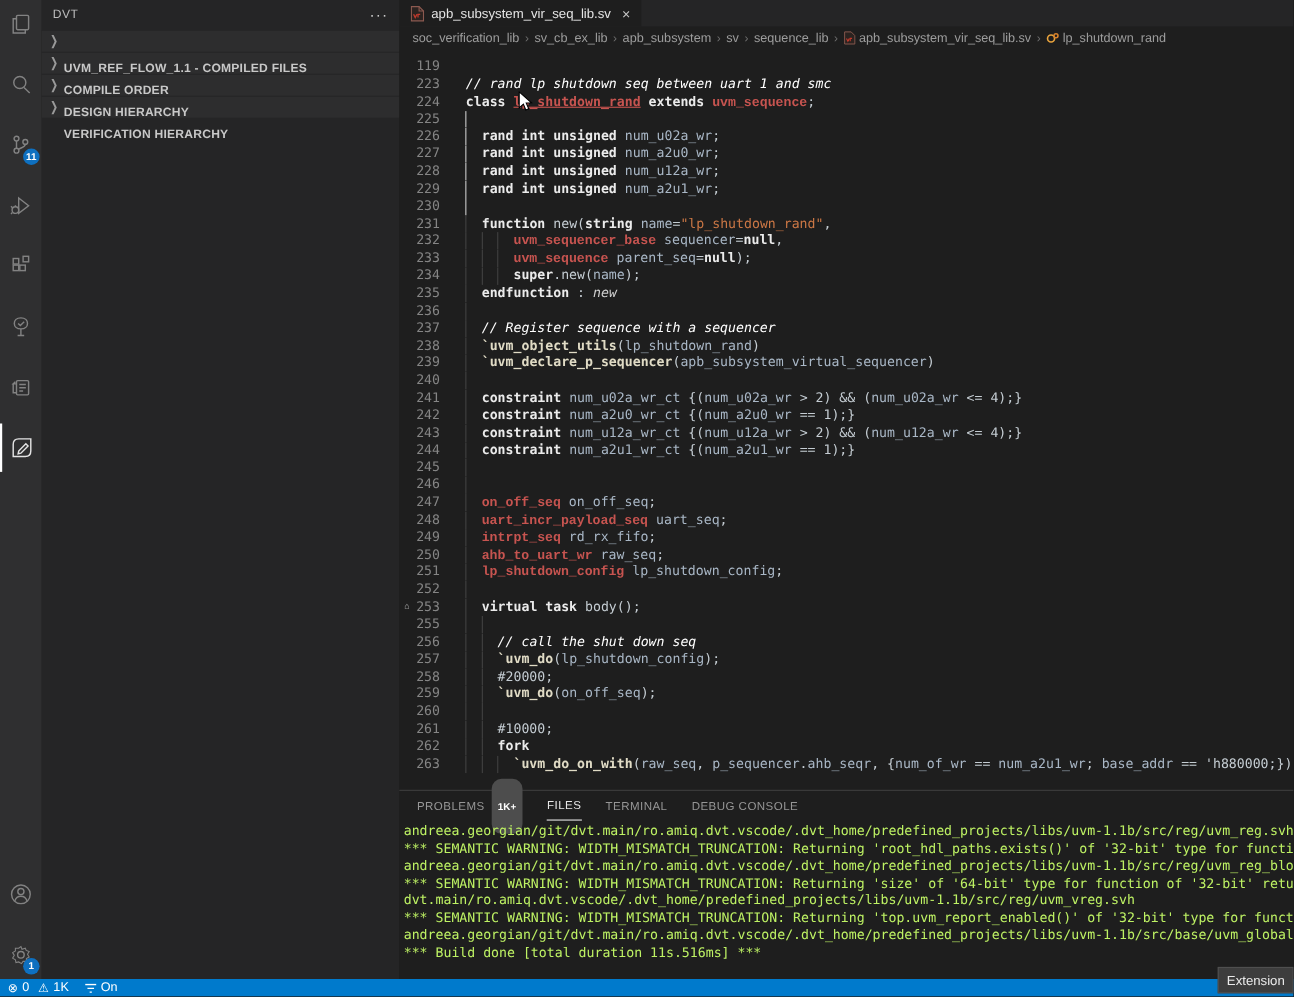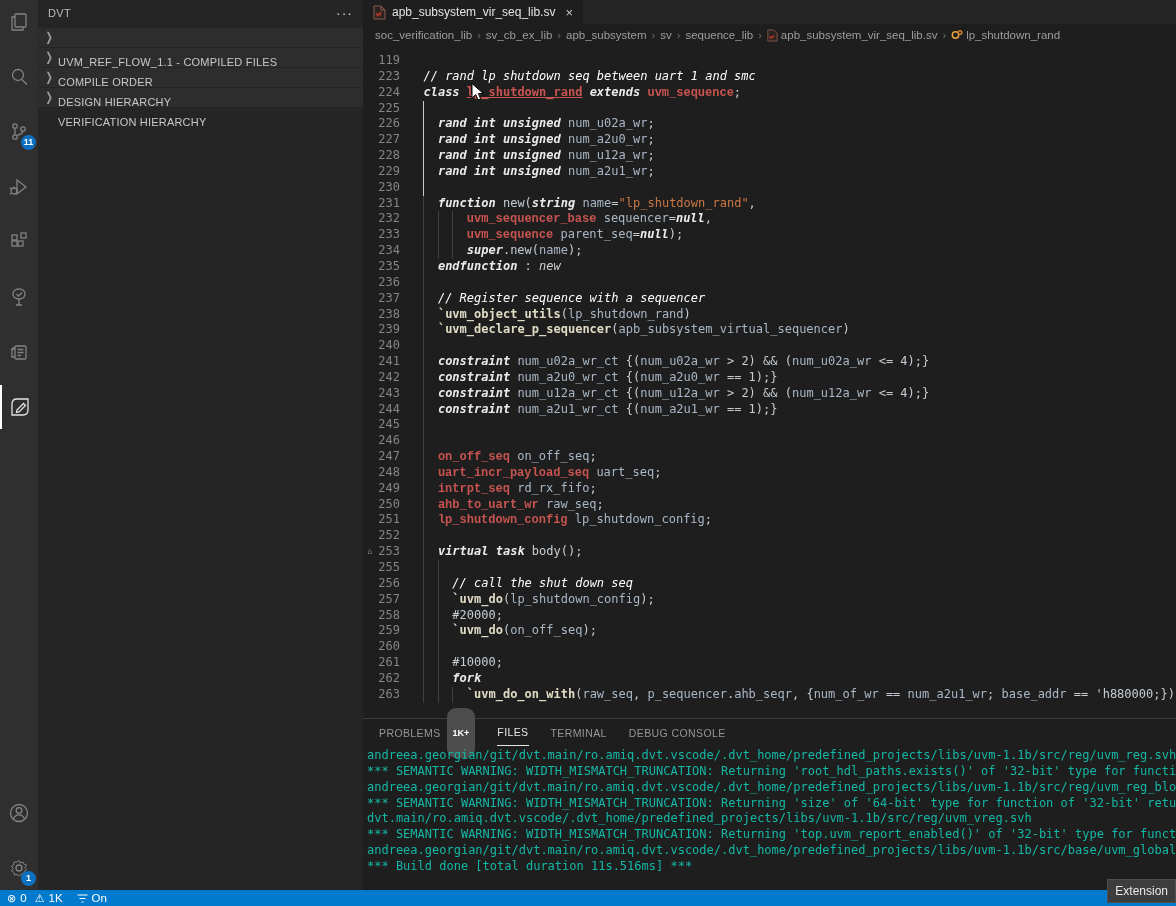--- a/index.html
+++ b/index.html
@@ -20,21 +20,21 @@
               text-align:center; padding:0 2px; font-weight:bold; }
 
   
   .sidebar { width:325px; background:#252526; display:flex; flex-direction:column; }
   .sb-header { height:25px; display:flex; align-items:center; padding:0 10px; }
   .sb-title { font-size:11px; color:#bbbbbb; letter-spacing:.4px; flex:1; }
   .sb-more { color:#cccccc; font-size:14px; letter-spacing:1px; cursor:pointer; }
   .sb-row { height:19px; display:flex; align-items:center; background:#2d2d2e; margin-bottom:1px;
             cursor:pointer; padding-left:6px; }
   .sb-chev { color:#9a9a9a; font-size:11px; width:14px; transform:scale(.8,1.1); }
-  .sb-label { color:#c8c8c8; font-size:11px; font-weight:normal; letter-spacing:.2px;margin-top:48px; }
+  .sb-label { color:#c8c8c8; font-size:11px; font-weight:bold; letter-spacing:.2px;margin-top:48px; }
 
   
   .main { flex:1; min-width:0; display:flex; flex-direction:column; background:#1e1e1e; }
   .tabbar { height:24px; background:#252526; display:flex; }
   .tab { background:#1e1e1e; display:flex; align-items:center; gap:6px; padding:0 10px; cursor:pointer; }
   .tab-label { color:#e4e4e4; font-size:12px; }
   .tab-close { color:#c5c5c5; font-size:13px; margin-left:4px; cursor:pointer; }
   .breadcrumbs { height:22px; display:flex; align-items:center; padding-left:12px; gap:3px;
                  font-size:11.5px; color:#9d9d9d; white-space:nowrap; overflow:hidden; }
   .bc-sep { color:#6f6f6f; font-size:11px; padding:0 2px; }
@@ -43,40 +43,40 @@
   
   .editor { flex:1; min-height:0; overflow:hidden; padding-top:7px;
             font-family:"DejaVu Sans Mono", monospace; font-size:12px; }
   .line { display:flex; height:15.85px; line-height:15.85px; white-space:pre; }
   .gutter { width:46px; flex:none; display:flex; }
   .gmark { width:14px; color:#8a8a8a; font-size:8px; text-align:center; line-height:15.85px; }
   .gnum { flex:1; text-align:right; color:#858585; padding-right:9px; }
   .code { position:relative; flex:1; overflow:hidden; }
   .guide { position:absolute; top:0; bottom:0; width:1px; background:#414141; }
   .guide.bright { background:#c9c9c9; }
-  .t-kw { color:#ebebeb; font-weight:bold;font-style:italic; }
+  .t-kw { color:#ebebeb; font-weight:bold; }
   .t-ty { color:#c75450; font-weight:bold;font-family:Liberation Mono, monospace; }
   .t-tyu { color:#c75450; font-weight:bold; text-decoration:underline; }
   .t-id { color:#a9b7c6; }
   .t-pl { color:#c5cdd3; }
   .t-cm { color:#ffffff; font-style:italic; }
   .t-st { color:#cb7745; }
   .t-mc { color:#e0dbc5; font-weight:bold; }
   .t-it { color:#d0d0d0; font-style:italic; }
 
   
   .panel { height:172px; border-top:1px solid #3c3c3c; display:flex; flex-direction:column; }
   .panel-tabs { height:27px; display:flex; align-items:center; gap:22px; padding-left:16px; }
   .ptab { display:flex; align-items:center; gap:6px; font-size:10.5px; letter-spacing:.4px;
           color:#969696; cursor:pointer; height:100%; }
   .ptab.active { color:#e7e7e7; border-bottom:1px solid #e7e7e7; }
   .ptab-badge { background:#4d4d4d; color:#ffffff; font-size:9px; font-weight:bold;
                 border-radius:9px; padding:20px 6px; letter-spacing:0; }
   .output { flex:1; overflow:hidden; padding:2px 0 0 4px;
-            font-family:"DejaVu Sans Mono", monospace; font-size:12px; color:#14b8a6; }
+            font-family:"DejaVu Sans Mono", monospace; font-size:12px; color:#bef264; }
   .out-line { height:15.86px; line-height:15.86px; white-space:pre; }
 
   
   .statusbar { height:16px; background:#007acc; display:flex; align-items:center;
                color:#ffffff; font-size:11.5px; padding-left:7px; gap:14px; }
   .sb-group { display:flex; align-items:center; gap:4px; cursor:pointer; }
   .st-ico { font-size:11px; }
 
   
   .tooltip { position:absolute; right:0; bottom:3px; background:#3d3d3d; border:1px solid #4f4f4f;

